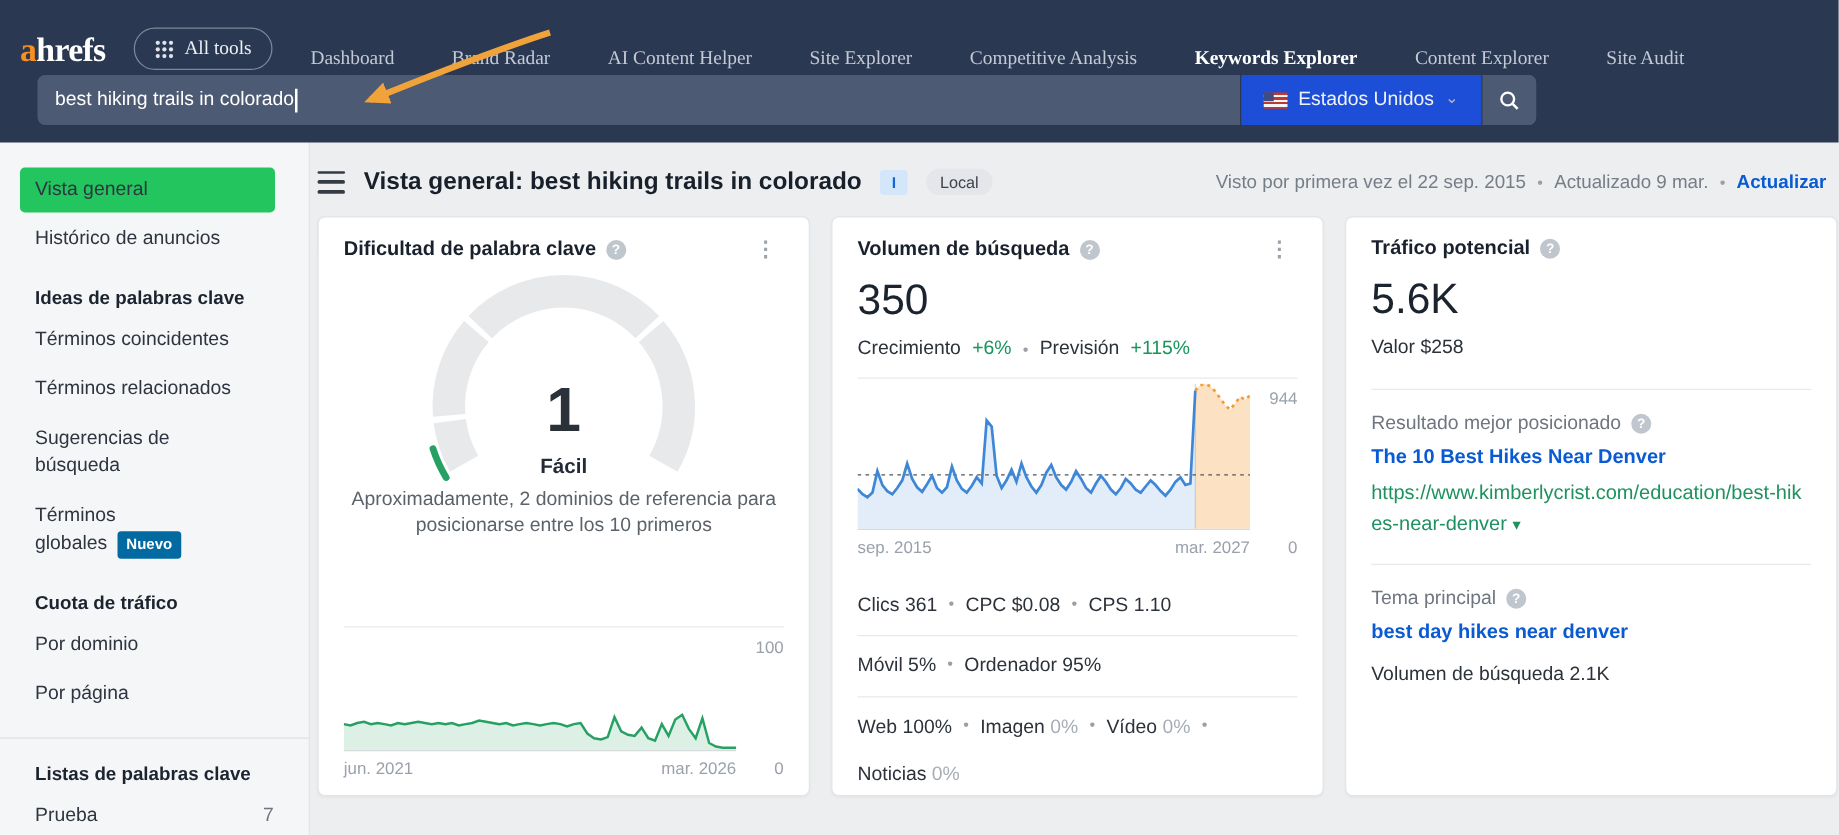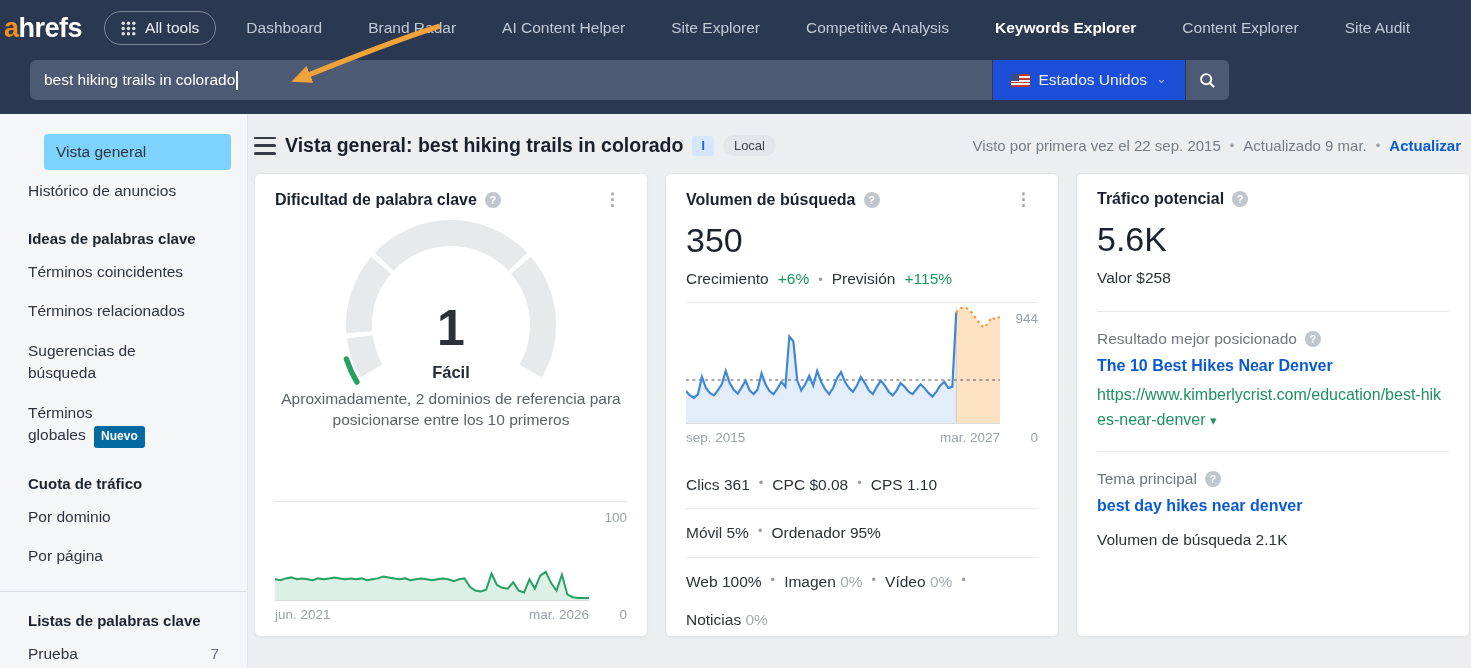--- a/index.html
+++ b/index.html
@@ -1,21 +1,21 @@
 <!DOCTYPE html>
 <html><head>
 <meta charset="utf-8">
 <style>
   html,body{margin:0;padding:0;background:#eceef0;}
   .screen{width:1471px;height:668px;position:relative;overflow:hidden;
     font-family:"Liberation Sans","DejaVu Sans",sans-serif;-webkit-font-smoothing:antialiased;}
 
   
   .topbar{position:relative;height:114px;background:#2b3851;box-sizing:border-box;}
-  .nav-row{display:flex;align-items:center;height:56px;padding-left:4px;}
+  .nav-row{display:flex;align-items:flex-end;height:56px;padding-left:16px;font-family:Liberation Serif, serif;}
   .logo{font-size:27px;font-weight:bold;color:#fff;text-decoration:none;letter-spacing:-.5px;cursor:pointer;}
   .logo .logo-a{color:#f78f20;}
   .all-tools{display:flex;align-items:center;gap:9px;margin-left:22px;background:none;
     border:1px solid #7d8798;border-radius:17px;color:#eceff4;font-size:15.5px;
     padding:7px 16px;cursor:pointer;font-family:inherit;}
   .topnav{display:flex;align-items:center;gap:46px;margin-left:30px;}
   .topnav a{color:#c3cad6;font-size:15.5px;text-decoration:none;cursor:pointer;white-space:nowrap;}
   .topnav a.active{color:#fff;font-weight:bold;}
   .search-row{padding:4px 0 14px 30px;}
   .search-box{display:flex;width:1199px;height:40px;background:#4d5a73;border-radius:6px;overflow:hidden;}
@@ -29,31 +29,31 @@
   .flag .canton{position:absolute;left:0;top:0;width:8px;height:7px;background:#3c4d86;}
   .search-btn{width:44px;display:flex;align-items:center;justify-content:center;background:#4d5a73;
     border:none;border-left:1px solid #2b3851;cursor:pointer;}
   .arrow-svg{position:absolute;left:278px;top:20px;pointer-events:none;}
 
   
   .page-body{display:flex;height:554px;background:#eceef0;}
   .sidebar{width:248px;flex:none;box-sizing:border-box;background:#f5f6f8;border-right:1px solid #e2e4e7;padding:20px 16px 0;}
   .sb-item{font-size:15.5px;color:#2e3440;padding:7px 12px;border-radius:4px;margin-bottom:3px;cursor:pointer;
     max-width:204px;box-sizing:border-box;line-height:1.45;}
-  .sb-item.active{background:#7dd3fc;margin-left:28px;}
+  .sb-item.active{background:#22c55e;}
   .sb-item.mid{max-width:172px;}
   .sb-item.narrow{max-width:145px;}
   .sb-header{font-size:15px;font-weight:bold;color:#1c2430;margin:20px 0 7px;padding:0 12px;}
   .sb-divider{border-top:1px solid #dcdfe3;margin:16px -16px 4px;}
   .sb-row{display:flex;justify-content:space-between;max-width:216px;}
   .sb-count{color:#6f767f;}
   .nuevo{background:#0369a1;color:#fff;font-size:12px;font-weight:bold;padding:2px 7px;border-radius:3px;margin-left:4px;display:inline-block;}
 
   .main{flex:1;overflow:hidden;}
-  .page-header{display:flex;align-items:center;gap:9px;margin:20px 10px 16px 6px;}
+  .page-header{display:flex;align-items:center;gap:15px;margin:20px 10px 16px 6px;}
   .hamburger{width:22px;height:18px;border:none;background:none;cursor:pointer;padding:0;display:flex;
     flex-direction:column;justify-content:space-between;flex:none;}
   .hamburger i{display:block;height:2.5px;background:#343b45;border-radius:2px;}
   .page-header h1{font-size:19.5px;color:#17202b;margin:0;font-weight:bold;white-space:nowrap;}
   .badge-i{background:#d3e6fa;color:#1566d6;font-size:12.5px;font-weight:bold;padding:3px 9px;border-radius:3px;}
   .badge-local{background:#e4e6ea;color:#3c434c;font-size:13px;padding:3px 11px;border-radius:11px;}
   .meta{margin-left:auto;display:flex;align-items:center;gap:9px;color:#757d87;font-size:15px;white-space:nowrap;}
   .meta a{color:#0a5bd3;font-weight:bold;text-decoration:none;cursor:pointer;}
   .dot{color:#9aa0a8;font-size:13px;}
 

